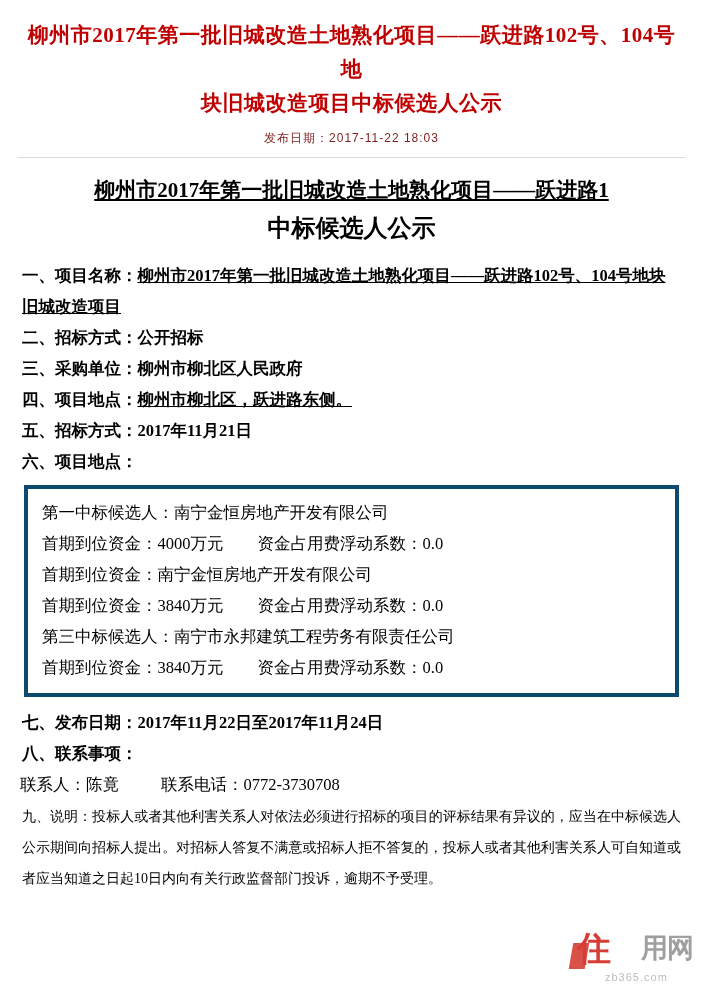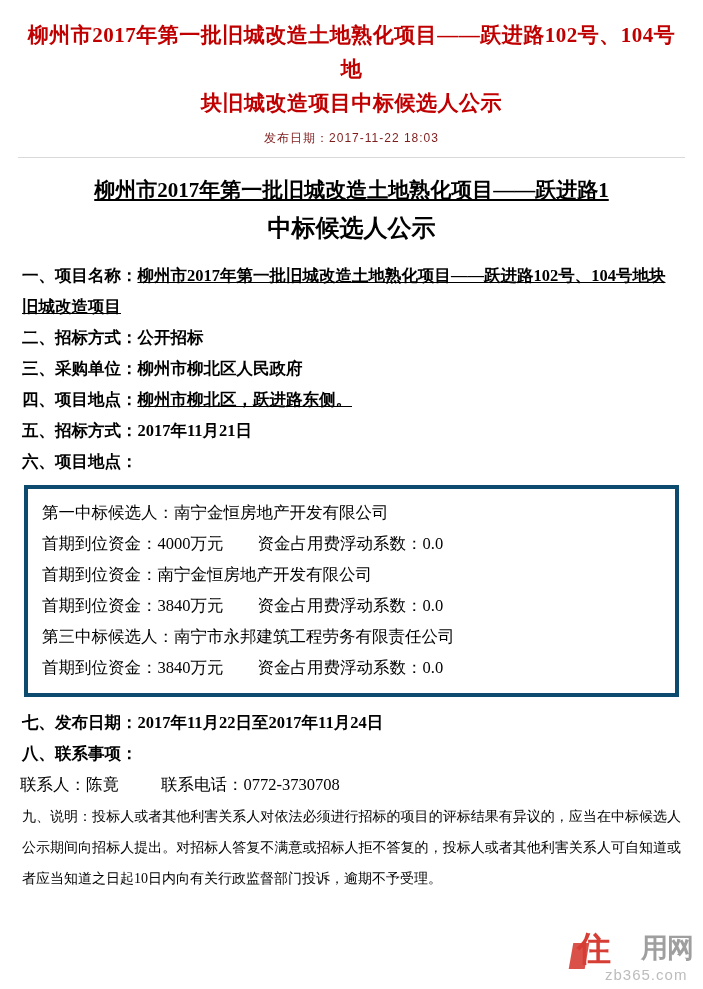--- a/index.html
+++ b/index.html
@@ -155,21 +155,21 @@
     color: #9a9a9a;
     font-family: "DejaVu Sans", sans-serif;
     line-height: 30px;
     letter-spacing: -1px;
     margin-left: 16px;
   }
   .wm-url {
     position: absolute;
     left: 34px;
     bottom: 0px;
-    font-size: 15px;
+    font-size: 11px;
     color: #b9b9b9;
     font-family: "Liberation Sans", sans-serif;
     letter-spacing: 1px;
   }
   .wm-tick {
     position: absolute;
     left: 0px;
     top: 12px;
     width: 16px;
     height: 26px;

